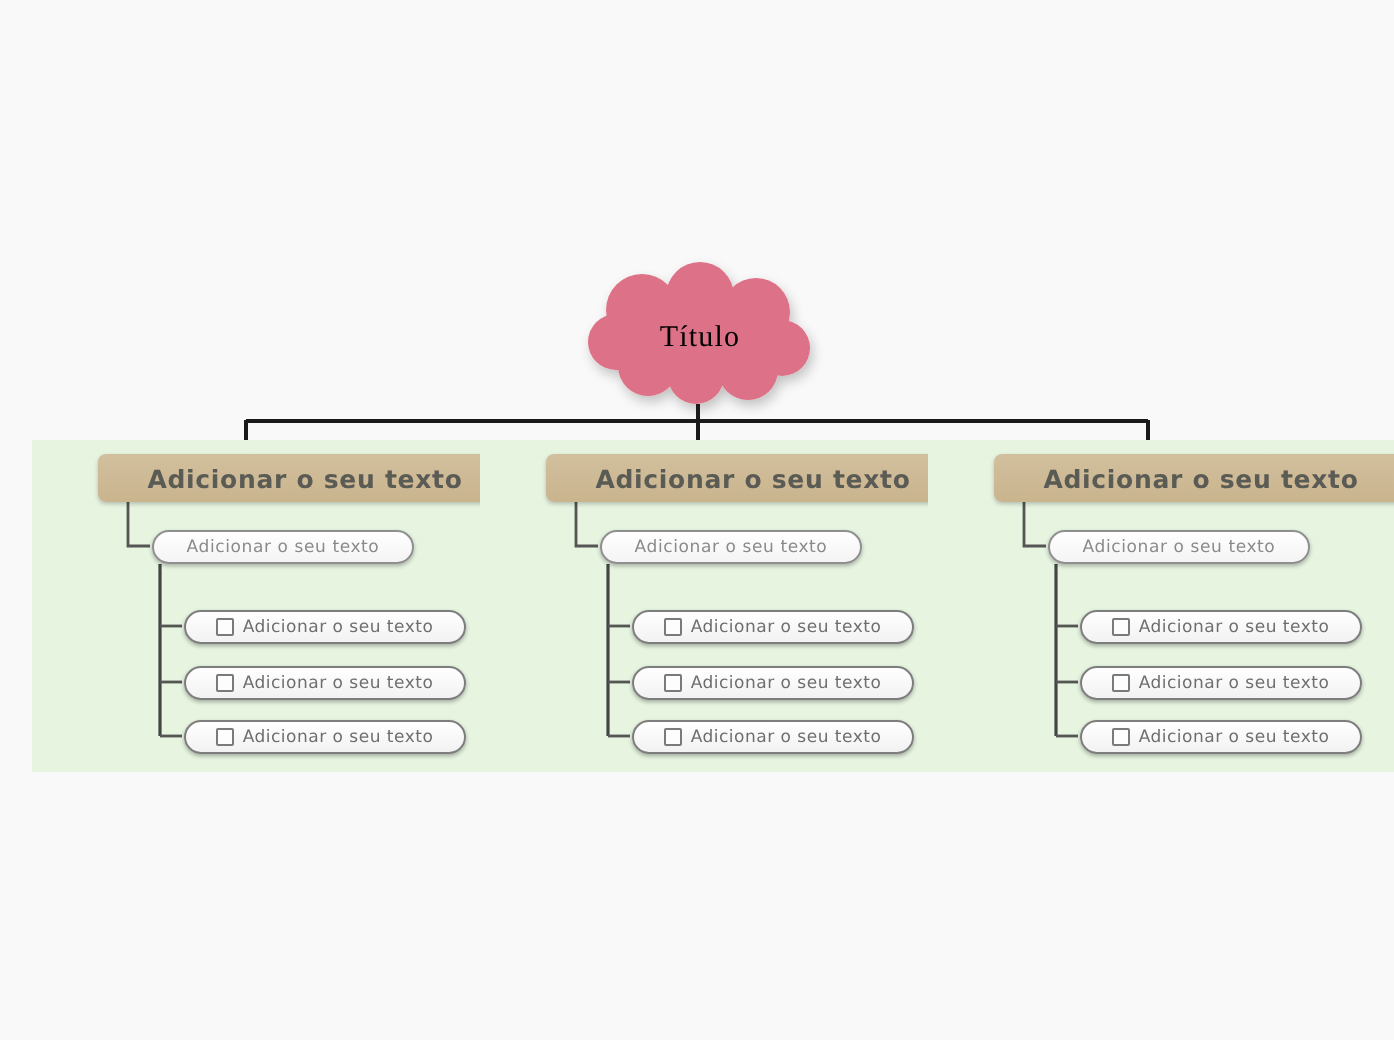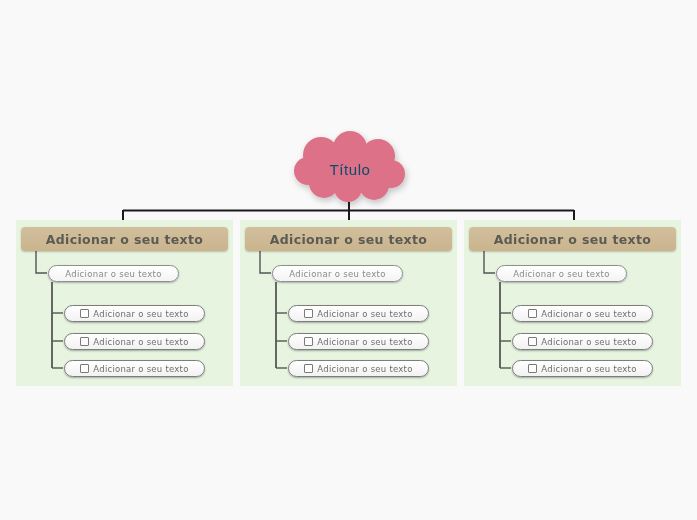--- a/index.html
+++ b/index.html
@@ -41,22 +41,22 @@
     position: absolute;
     left: 0;
     top: 0;
     width: 124px;
     height: 70px;
     display: flex;
     align-items: center;
     justify-content: center;
     font-size: 15px;
     letter-spacing: 0.6px;
-    color: #0c4a6e;
-    font-family: Liberation Sans, sans-serif;
+    color: #000000;
+    font-family: Liberation Serif, serif;
     white-space: nowrap;
     z-index: 3;
     padding-top: 3px;
     box-sizing: border-box;
   }
 
   
   #trunk-connectors {
     position: absolute;
     left: 0;
@@ -67,20 +67,21 @@
   }
 
   
   .branch-panel {
     position: absolute;
     top: 220px;
     width: 217px;
     height: 166px;
     background: #e6f4e0;
     z-index: 2;
+    padding-left: 28px;
   }
   #branch-panel-0 { left: 16px; }
   #branch-panel-1 { left: 240px; }
   #branch-panel-2 { left: 464px; }
 
   .branch-inner {
     position: relative;
     width: 100%;
     height: 100%;
   }

